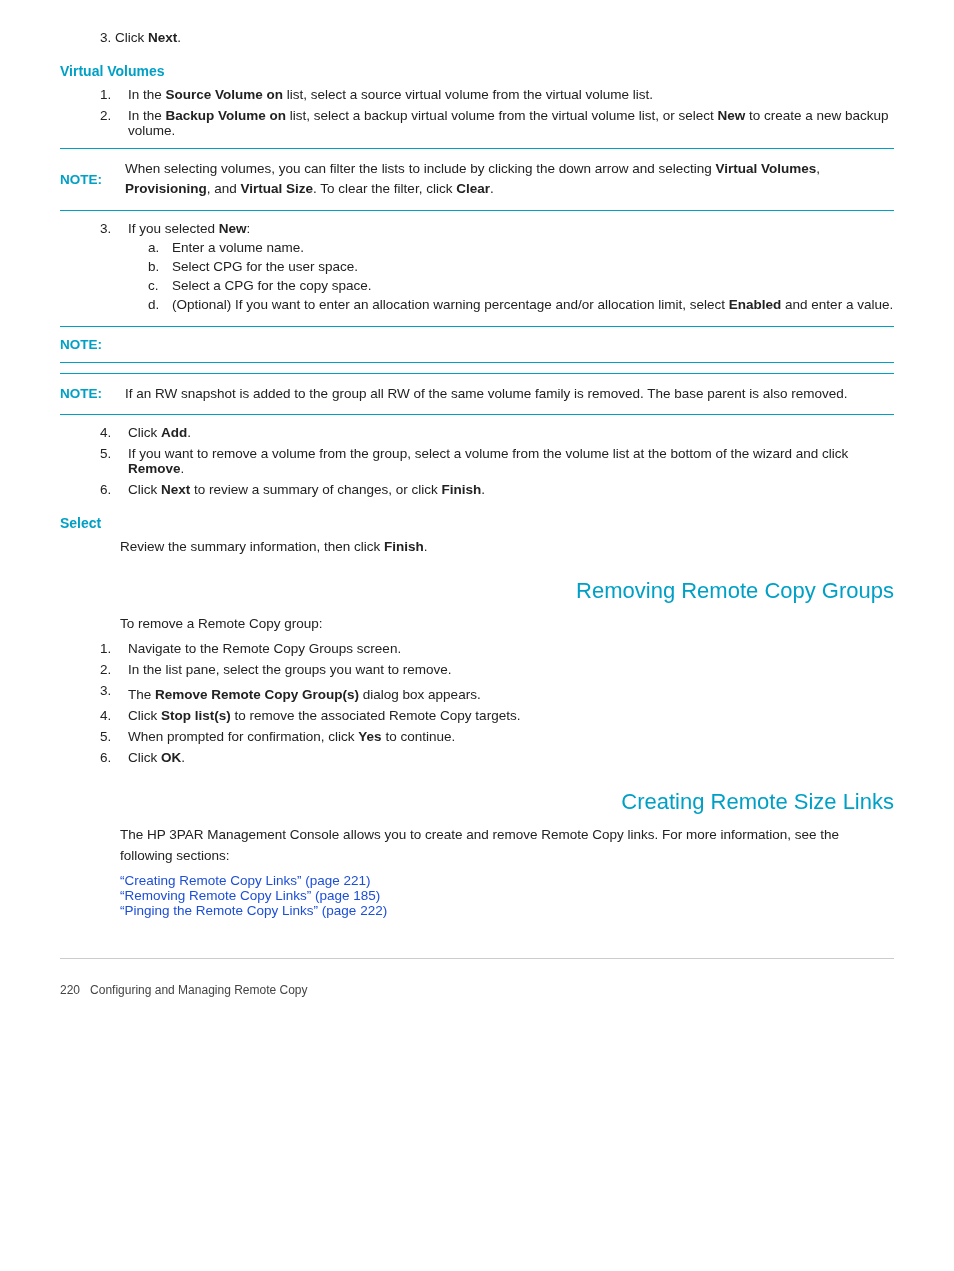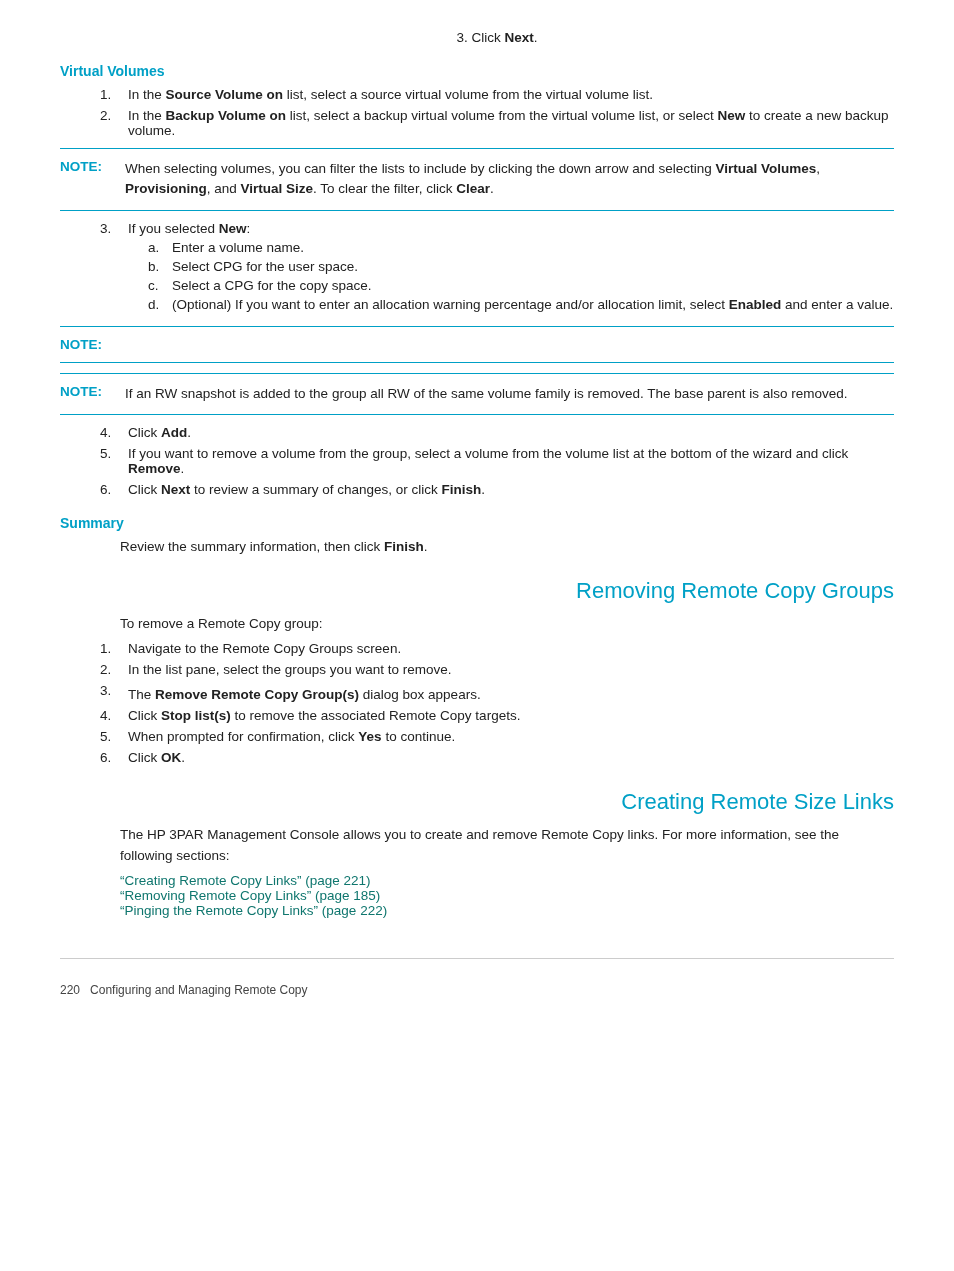--- a/index.html
+++ b/index.html
@@ -39,21 +39,21 @@
       min-width: 16px;
     }
 
     .note-box {
       border-top: 1.5px solid #00a0c6;
       border-bottom: 1.5px solid #00a0c6;
       padding: 10px 0 10px 0;
       margin: 10px 0;
       display: flex;
       gap: 10px;
-      align-items: flex-start;
+      align-items: center;
     }
     .note-label {
       color: #00a0c6;
       font-weight: bold;
       font-size: 13.5px;
       white-space: nowrap;
       min-width: 55px;
     }
     .note-text {
       font-size: 13.5px;
@@ -79,33 +79,32 @@
     }
 
     .summary-indent {
       margin-left: 60px;
       margin-top: 4px;
       margin-bottom: 4px;
       font-size: 13.5px;
     }
 
     .link-blue {
-      color: #0f766e;
+      color: #1d4ed8;
       text-decoration: none;
     }
 
     .steps-container {
       margin-left: 40px;
     }
 
     .top-step {
       margin-bottom: 6px;
       margin-left: 40px;
       font-size: 13.5px;
-      text-align: center;
     }
 
     .page-footer {
       margin-top: 40px;
       padding-top: 24px;
       border-top: 1px solid #ccc;
       font-size: 12px;
       color: #444;
     }
 
@@ -191,21 +190,21 @@
   <div class="step-item">
     <span class="step-num">5.</span>
     <span class="step-content">If you want to remove a volume from the group, select a volume from the volume list at the bottom of the wizard and click <strong>Remove</strong>.</span>
   </div>
   <div class="step-item">
     <span class="step-num">6.</span>
     <span class="step-content">Click <strong>Next</strong> to review a summary of changes, or click <strong>Finish</strong>.</span>
   </div>
 </div>
 
-<div class="section-heading-blue-small">Summary</div>
+<div class="section-heading-blue-small">Select</div>
 <div class="summary-indent">Review the summary information, then click <strong>Finish</strong>.</div>
 
 <div class="section-heading-blue-large">Removing Remote Copy Groups</div>
 
 <div class="intro-text">To remove a Remote Copy group:</div>
 
 <div class="steps-container">
   <div class="step-item">
     <span class="step-num">1.</span>
     <span class="step-content">Navigate to the Remote Copy Groups screen.</span>

